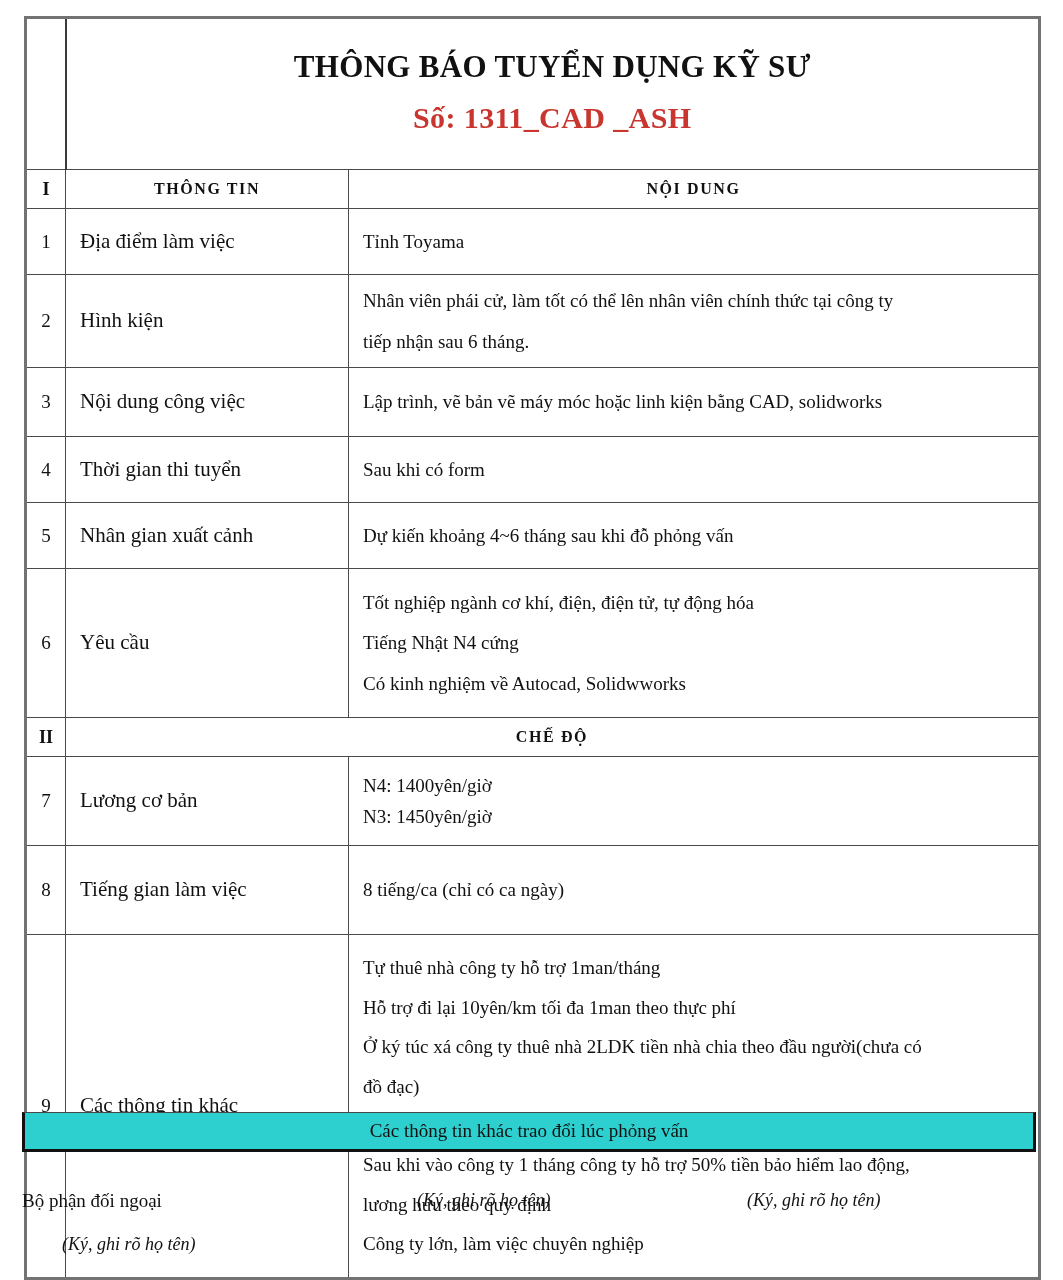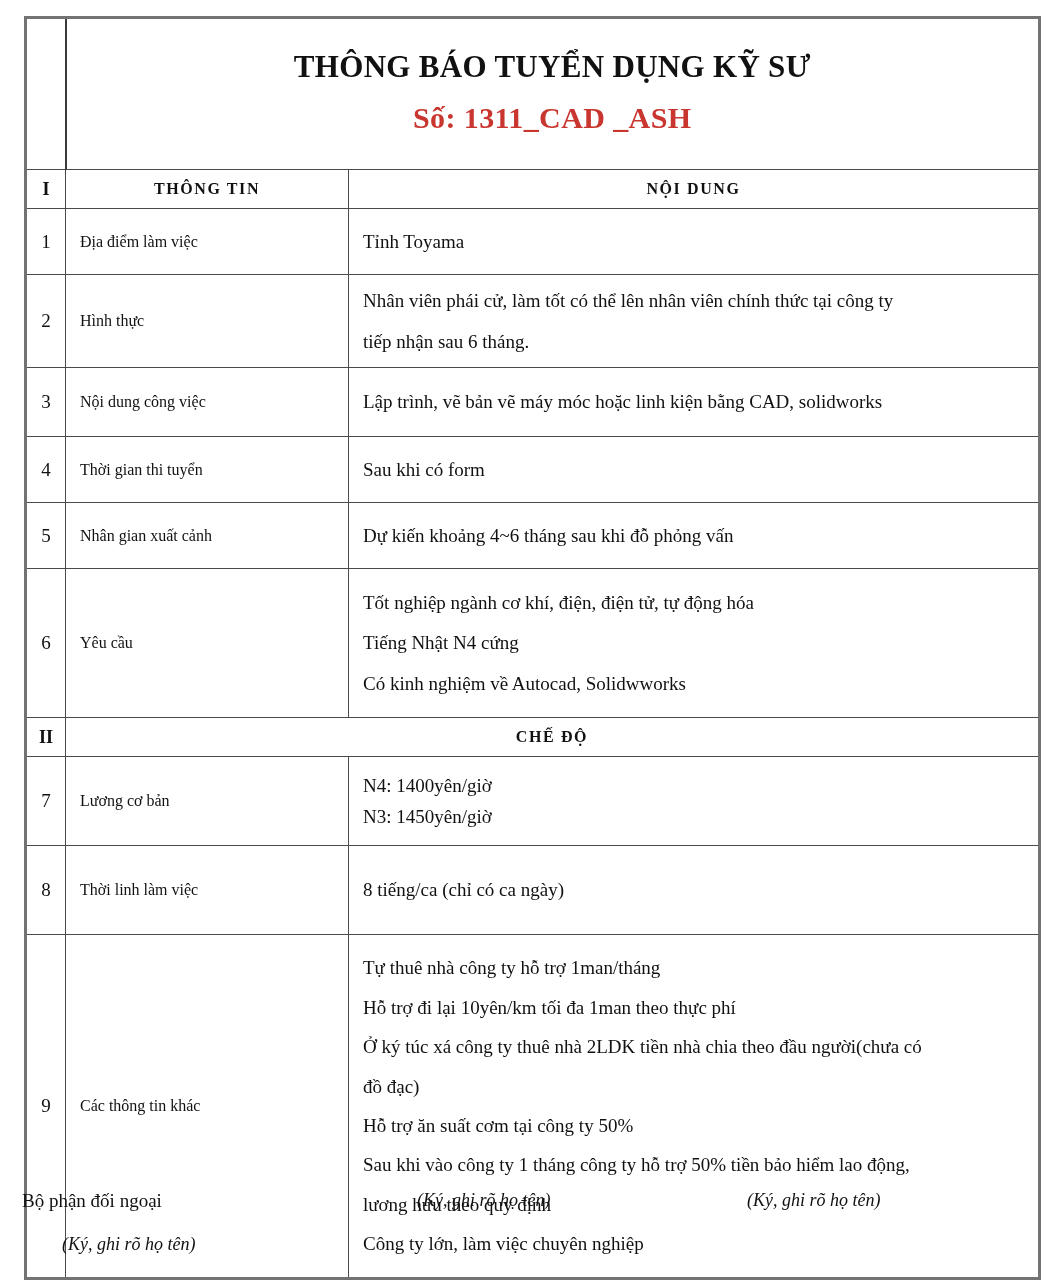--- a/index.html
+++ b/index.html
@@ -92,21 +92,21 @@
   }
 
   
   .cell-no {
     text-align: center;
     font-size: 19px;
     color: #111111;
   }
   .cell-info {
     padding: 10px 8px 10px 14px !important;
-    font-size: 16px;
+    font-size: 21px;
     line-height: 1.5;
     color: #111111;
   }
   .cell-content {
     padding: 10px 10px 10px 14px !important;
     font-size: 19px;
     line-height: 1.55;
     color: #111111;
   }
   .cell-content .line { display: block; }
@@ -202,21 +202,21 @@
       <tr class="r1">
         <td class="cell-no">1</td>
         <td class="cell-info">Địa điểm làm việc</td>
         <td class="cell-content">
           <span class="line">Tỉnh Toyama</span>
         </td>
       </tr>
 
       <tr class="r2">
         <td class="cell-no">2</td>
-        <td class="cell-info">Hình thực</td>
+        <td class="cell-info">Hình kiện</td>
         <td class="cell-content">
           <span class="line">Nhân viên phái cử, làm tốt có thể lên nhân viên chính thức tại công ty</span>
           <span class="line">tiếp nhận sau 6 tháng.</span>
         </td>
       </tr>
 
       <tr class="r3">
         <td class="cell-no">3</td>
         <td class="cell-info">Nội dung công việc</td>
         <td class="cell-content">
@@ -259,21 +259,21 @@
         <td class="cell-no">7</td>
         <td class="cell-info">Lương cơ bản</td>
         <td class="cell-content tight">
           <span class="line">N4: 1400yên/giờ</span>
           <span class="line">N3: 1450yên/giờ</span>
         </td>
       </tr>
 
       <tr class="r8">
         <td class="cell-no">8</td>
-        <td class="cell-info">Thời linh làm việc</td>
+        <td class="cell-info">Tiếng gian làm việc</td>
         <td class="cell-content">
           <span class="line">8 tiếng/ca (chỉ có ca ngày)</span>
         </td>
       </tr>
 
       <tr class="r9">
         <td class="cell-no">9</td>
         <td class="cell-info">Các thông tin khác</td>
         <td class="cell-content">
           <span class="line">Tự thuê nhà công ty hỗ trợ 1man/tháng</span>
@@ -283,20 +283,23 @@
           <span class="line">Hỗ trợ ăn suất cơm tại công ty 50%</span>
           <span class="line">Sau khi vào công ty 1 tháng công ty hỗ trợ 50% tiền bảo hiểm lao động,</span>
           <span class="line">lương hưu theo quy định</span>
           <span class="line">Công ty lớn, làm việc chuyên nghiệp</span>
         </td>
       </tr>
 
     </tbody>
   </table>
 
+  <div class="note-bar">
+    <span>Các thông tin khác trao đổi lúc phỏng vấn</span>
+  </div>
 
   <div class="sign-row">
     <div class="sign-col c1">
       <div class="sign-title">Bộ phận đối ngoại</div>
       <div class="sign-sub">(Ký, ghi rõ họ tên)</div>
     </div>
     <div class="sign-col c2">
       <div class="sign-sub">(Ký, ghi rõ họ tên)</div>
     </div>
     <div class="sign-col c3">

